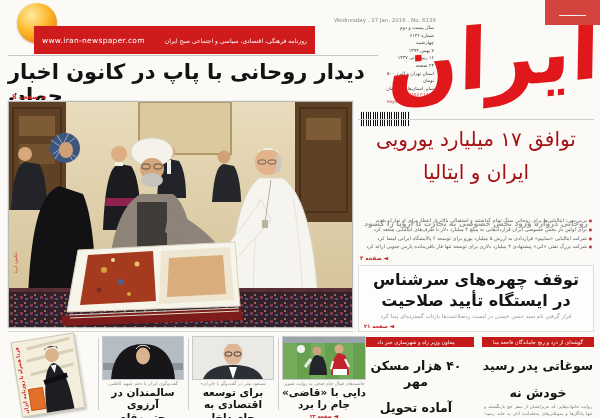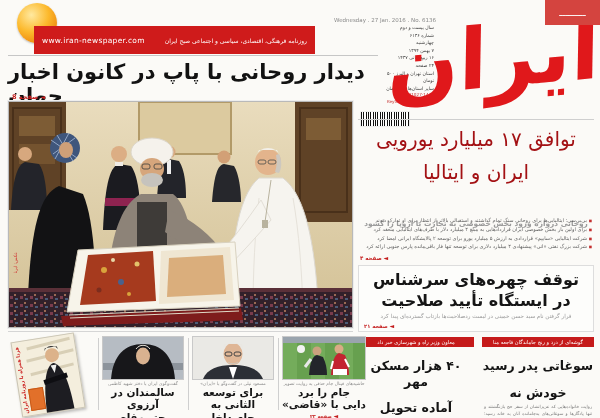--- a/index.html
+++ b/index.html
@@ -322,21 +322,21 @@
         <path d="M10,42 C14,32 25,28 40,28 C55,28 66,32 70,42 Z" fill="#2c2f36"></path>
         <path d="M36,30 L40,42 L44,30 Z" fill="#ffffff"></path>
         <ellipse cx="40" cy="17" rx="9.5" ry="11" fill="#dfb696"></ellipse>
         <path d="M30,12 A11,11 0 0 1 50,12 L49,7 L31,7 Z" fill="#e9e7e2"></path>
         <rect x="32" y="15" width="7" height="4" rx="2" fill="none" stroke="#444" stroke-width="1"></rect>
         <rect x="41" y="15" width="7" height="4" rx="2" fill="none" stroke="#444" stroke-width="1"></rect>
         <path d="M35,25 A6,4 0 0 0 45,25" stroke="#cfc8bd" fill="none"></path>
       </svg>
     </div>
     <div class="cap rtl">مسعود نیلی در گفت‌وگو با «ایران»</div>
-    <div class="ih rtl">برای توسعه الثانی به</div>
+    <div class="ih rtl">برای توسعه اقتصادی به</div>
     <div class="ih rtl">برجام داخلی نیاز داریم</div>
 
   </div>
 
   <div class="abs item" style="left:282px;width:84px">
     <div class="ph">
       <svg width="82" height="42" viewBox="0 0 82 42">
         <rect width="82" height="42" fill="#67a04f"></rect>
         <rect x="0" width="14" height="42" fill="#74ac5b"></rect>
           <rect x="28" width="14" height="42" fill="#74ac5b"></rect>
@@ -346,21 +346,21 @@
         <circle cx="34" cy="14" r="4.5" fill="#caa27e"></circle>
         <path d="M26,38 C27,24 30,19 34,18 L40,20 C43,26 44,32 44,38 Z" fill="#23252b"></path>
         <path d="M28,22 L22,30" stroke="#e8e8e8" stroke-width="3"></path>
         <circle cx="56" cy="12" r="4.5" fill="#d9ab85"></circle>
         <path d="M48,38 C49,24 52,17 56,16 L62,18 C65,24 66,32 66,38 Z" fill="#c32430"></path>
         <path d="M50,24 L48,32 M62,22 L66,30" stroke="#ffffff" stroke-width="2"></path>
         <rect x="50" y="32" width="14" height="6" fill="#ffffff"></rect>
       </svg>
     </div>
     <div class="cap rtl">حاشیه‌های فینال جام حذفی به روایت تصویر</div>
+    <div class="ih rtl">دایی با «قاضی»</div>
     <div class="ih rtl">جام را برد</div>
-    <div class="ih rtl">دایی با «قاضی»</div>
     <div class="iref rtl">
       <span class="arrow">◄</span>
       <span class="page-ref">صفحه ۲۳</span>
     </div>
   </div>
 
 </div>
 
 </body></html>

